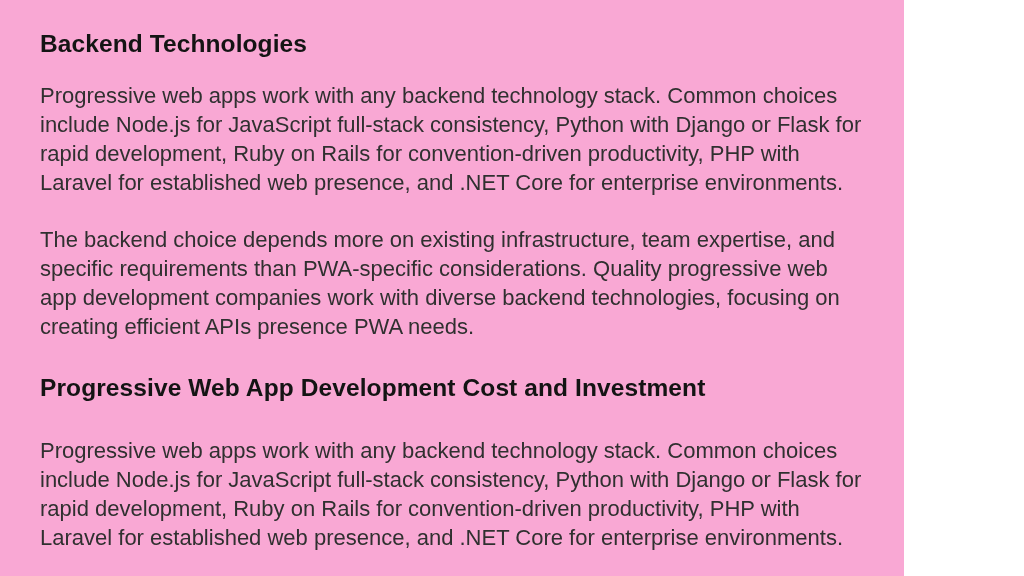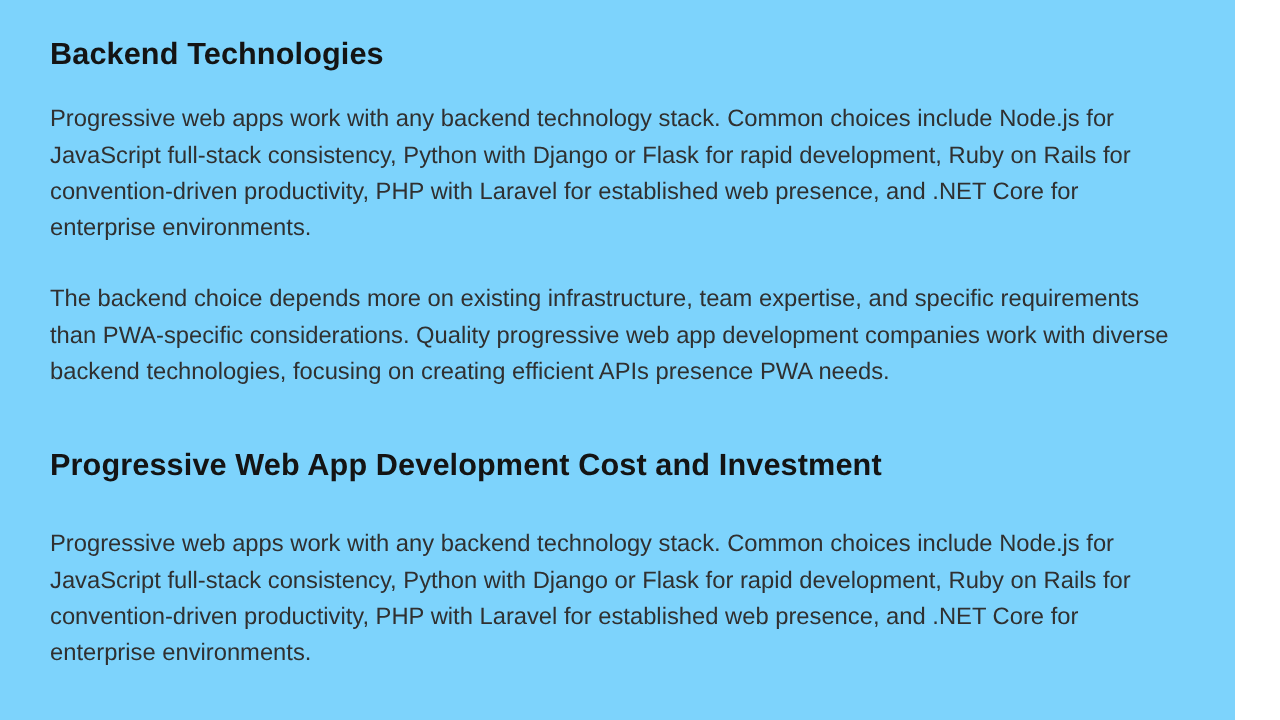--- a/index.html
+++ b/index.html
@@ -2,44 +2,44 @@
 <html><head>
 <meta charset="utf-8">
 <style>
   html, body {
     margin: 0;
     padding: 0;
     background: #ffffff;
     font-family: "Liberation Sans", "DejaVu Sans", sans-serif;
   }
   .page {
-    width: 988px;
+    width: 904px;
     height: 576px;
     box-sizing: border-box;
     padding: 28px 40px 0 40px;
     overflow: hidden;
-    background: #7dd3fc;
+    background: #f9a8d4;
   }
   .article {
     max-width: 946px;
   }
   .section-heading {
     font-size: 24.5px;
     line-height: 1.3;
     font-weight: 700;
     color: #141414;
     margin: 0 0 21px 0;
     letter-spacing: 0.1px;
   }
   .section-heading.second {
-    margin-top: 45px;
+    margin-top: 31px;
     margin-bottom: 32px;
   }
   .body-paragraph {
-    font-size: 19px;
+    font-size: 22px;
     line-height: 29px;
     font-weight: 400;
     color: #303030;
     margin: 0 0 28px 0;
   }
 </style>
 </head>
 <body>
 
 <div class="page">

